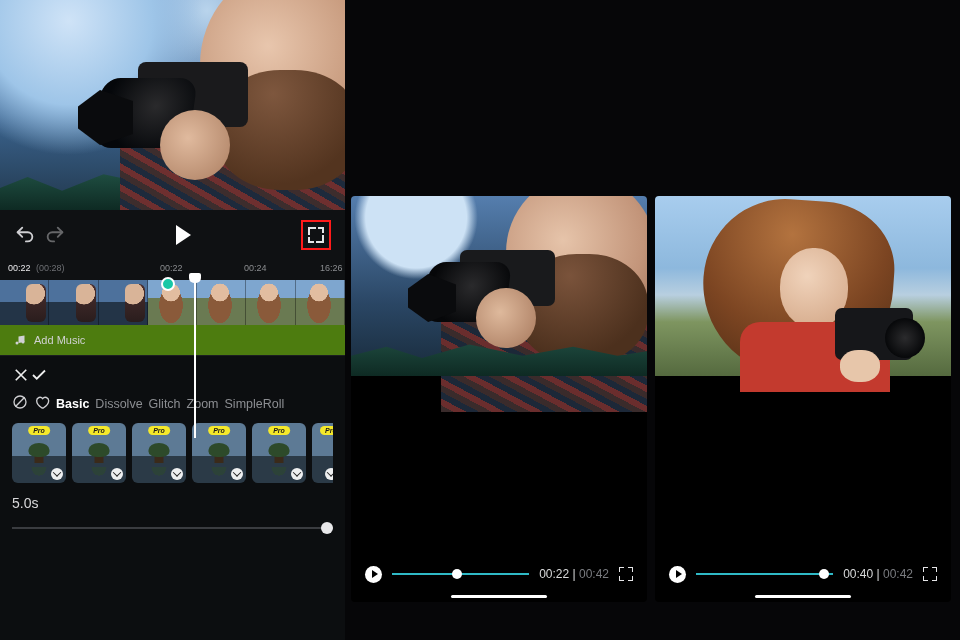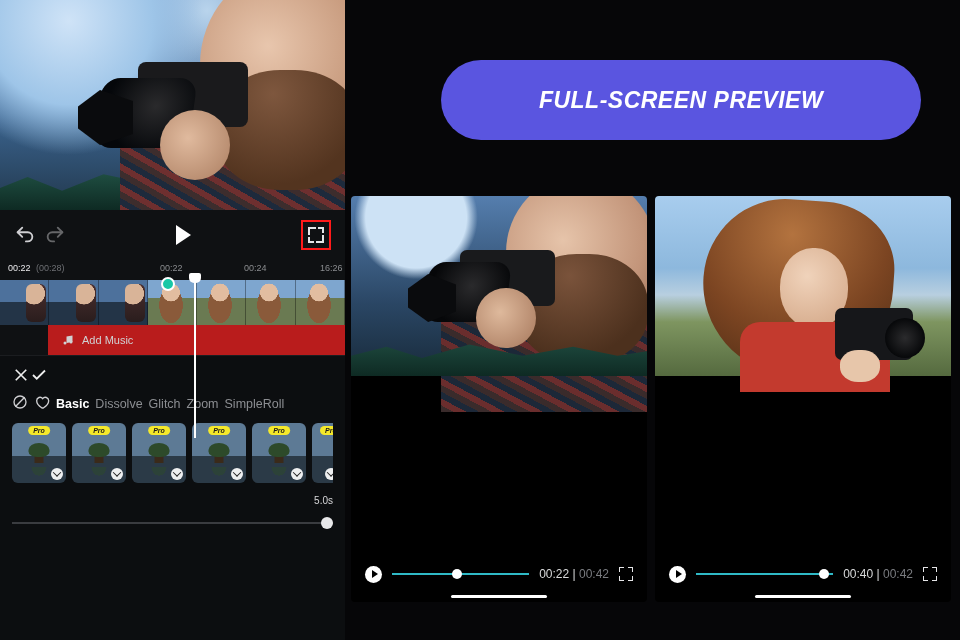--- a/index.html
+++ b/index.html
@@ -50,42 +50,42 @@
   .strip { height:45px; display:flex; position:relative; }
   .strip .th { flex:1; height:45px; border-right:1px solid rgba(0,0,0,.35); overflow:hidden; position:relative; }
   .th-man { background: linear-gradient(180deg,#4d719c 0 50%, #233447 50% 100%); }
   .th-man::after{content:'';position:absolute;right:2px;top:4px;width:20px;height:38px;background:radial-gradient(circle at 40% 25%, #d9b498 0 35%, transparent 36%), linear-gradient(#4a2e2e,#2a1d1d);border-radius:6px;}
   .th-girl { background: linear-gradient(180deg,#7ea6cf 0 40%, #6a7a52 40% 100%); }
   .th-girl::after{content:'';position:absolute;left:8px;top:2px;width:30px;height:42px;background:radial-gradient(circle at 50% 25%, #e2bda0 0 25%, transparent 26%), radial-gradient(ellipse at 50% 55%, #8a5a3a 0 55%, transparent 56%);}
   .tcut { position:absolute; left:161px; top:-3px; width:14px; height:14px; background:#17c7a6; border-radius:50%; border:2px solid #fff; z-index:3;}
   .playhead { position:absolute; left:194px; top:278px; width:2px; height:160px; background:#fff; z-index:5; }
   .ph-head  { position:absolute; left:189px; top:273px; width:12px; height:10px; background:#fff; border-radius:2px 2px 5px 5px; z-index:5;}
 
-  .music-row { height:30px; display:flex; align-items:center; padding:8px 14px; font-size:11px; color:#d0d1d3; gap:8px; background:#b91c1c;margin-left:48px; }
+  .music-row { height:30px; display:flex; align-items:center; padding:8px 14px; font-size:11px; color:#d0d1d3; gap:8px; background:#4d7c0f; }
   .music-row svg{width:12px;height:12px;fill:#d0d1d3;}
 
   
   .panel { flex:1; background:#0c0e10; display:flex; flex-direction:column; padding:10px 12px 8px; gap:10px; border-top:1px solid #1b1d20;}
   .panel-hd { display:flex; align-items:center; }
   .panel-hd .ttl { flex:1; text-align:center; font-size:14px; font-weight:500; color:#f0f0f2;}
   .x-ico,.chk-ico{width:18px;height:18px;}
   .tabs { display:flex; align-items:center; gap:6px; font-size:12.5px; color:#8c8e92; white-space:nowrap; overflow:hidden;}
   .tabs .act{ color:#fff; font-weight:600; position:relative;}
   .tabs .act::after{content:'';position:absolute;left:0;right:70%;bottom:-5px;height:2px;background:#fff;}
   .tabs svg{width:16px;height:16px;stroke:#cfcfd2;fill:none;stroke-width:2;}
   .tabs .heart svg{stroke:#cfcfd2;}
   .thumb-row{ height:62px; display:flex; gap:6px; overflow:hidden;}
   .tn { min-width:54px; height:60px; border-radius:6px; background:linear-gradient(180deg,#5d7a95 0 55%,#2b3a47 55% 100%); position:relative; }
   .tn .tree{position:absolute;left:50%;bottom:20px;transform:translateX(-50%);width:9px;height:9px;background:#3a2a1a;}
   .tn .tree::before{content:'';position:absolute;left:-6px;top:-11px;width:21px;height:14px;background:#2d4a2a;border-radius:50% 50% 40% 40%;}
   .tn .refl{position:absolute;left:50%;bottom:4px;transform:translateX(-50%);width:21px;height:12px;background:radial-gradient(ellipse at 50% 0, rgba(45,74,42,.5) 0 50%, transparent 51%);}
   .tn .pro{position:absolute;top:3px;left:50%;transform:translateX(-50%);background:#f5e92a;color:#1a1a1a;font-size:7px;font-weight:800;padding:1px 5px;border-radius:7px;font-style:italic;}
   .tn .dl{position:absolute;right:3px;bottom:3px;width:12px;height:12px;border-radius:50%;background:rgba(255,255,255,.92);display:flex;align-items:center;justify-content:center;}
   .tn .dl::after{content:'';width:5px;height:5px;border-right:1.5px solid #222;border-bottom:1.5px solid #222;transform:rotate(45deg) translate(-1px,-1px);}
-  .dur-row{ font-size:10px; color:#d8d8da; text-align:right; }
+  .dur-row{ font-size:14px; color:#d8d8da; text-align:left; }
   .slider{ height:14px; position:relative; }
   .slider .track{position:absolute;left:0;right:0;top:6px;height:2px;background:#3a3c40;}
   .slider .knob{position:absolute;right:0;top:1px;width:12px;height:12px;border-radius:50%;background:#e8e8ea;}
   .apply{ display:flex; align-items:center; gap:8px; font-size:12px; color:#cfd0d3; padding:4px 0 2px;}
   .apply .circ{width:13px;height:13px;border:1.5px solid #cfd0d3;border-radius:50%;}
 
   
   .pill { position:absolute; left:96px; top:60px; width:480px; height:80px; background:#5a55e0; border-radius:40px; display:flex; align-items:center; justify-content:center; color:#fff; font-weight:800; font-size:23px; letter-spacing:.5px; font-style:italic; }
   .dual { position:absolute; left:6px; top:196px; right:6px; display:flex; gap:8px; }
   .ph { width:296px; height:406px; background:#000; border-radius:4px; position:relative; overflow:hidden; }
@@ -265,23 +265,20 @@
       </div>
       <div class="dur-row">5.0s</div>
       <div class="slider">
           <div class="track"></div>
           <div class="knob"></div>
         </div>
     </div>
   </div>
 
   <div class="right">
-    <div class="pill">
-      <span>FULL-SCREEN PREVIEW</span>
-    </div>
     <div class="dual">
 
       <div class="ph">
         <div class="sc sc-man">
           <div class="man">
               <div class="shirt"></div>
               <div class="head"></div>
               <div class="beard"></div>
               <div class="cb"></div>
               <div class="cl"></div>

